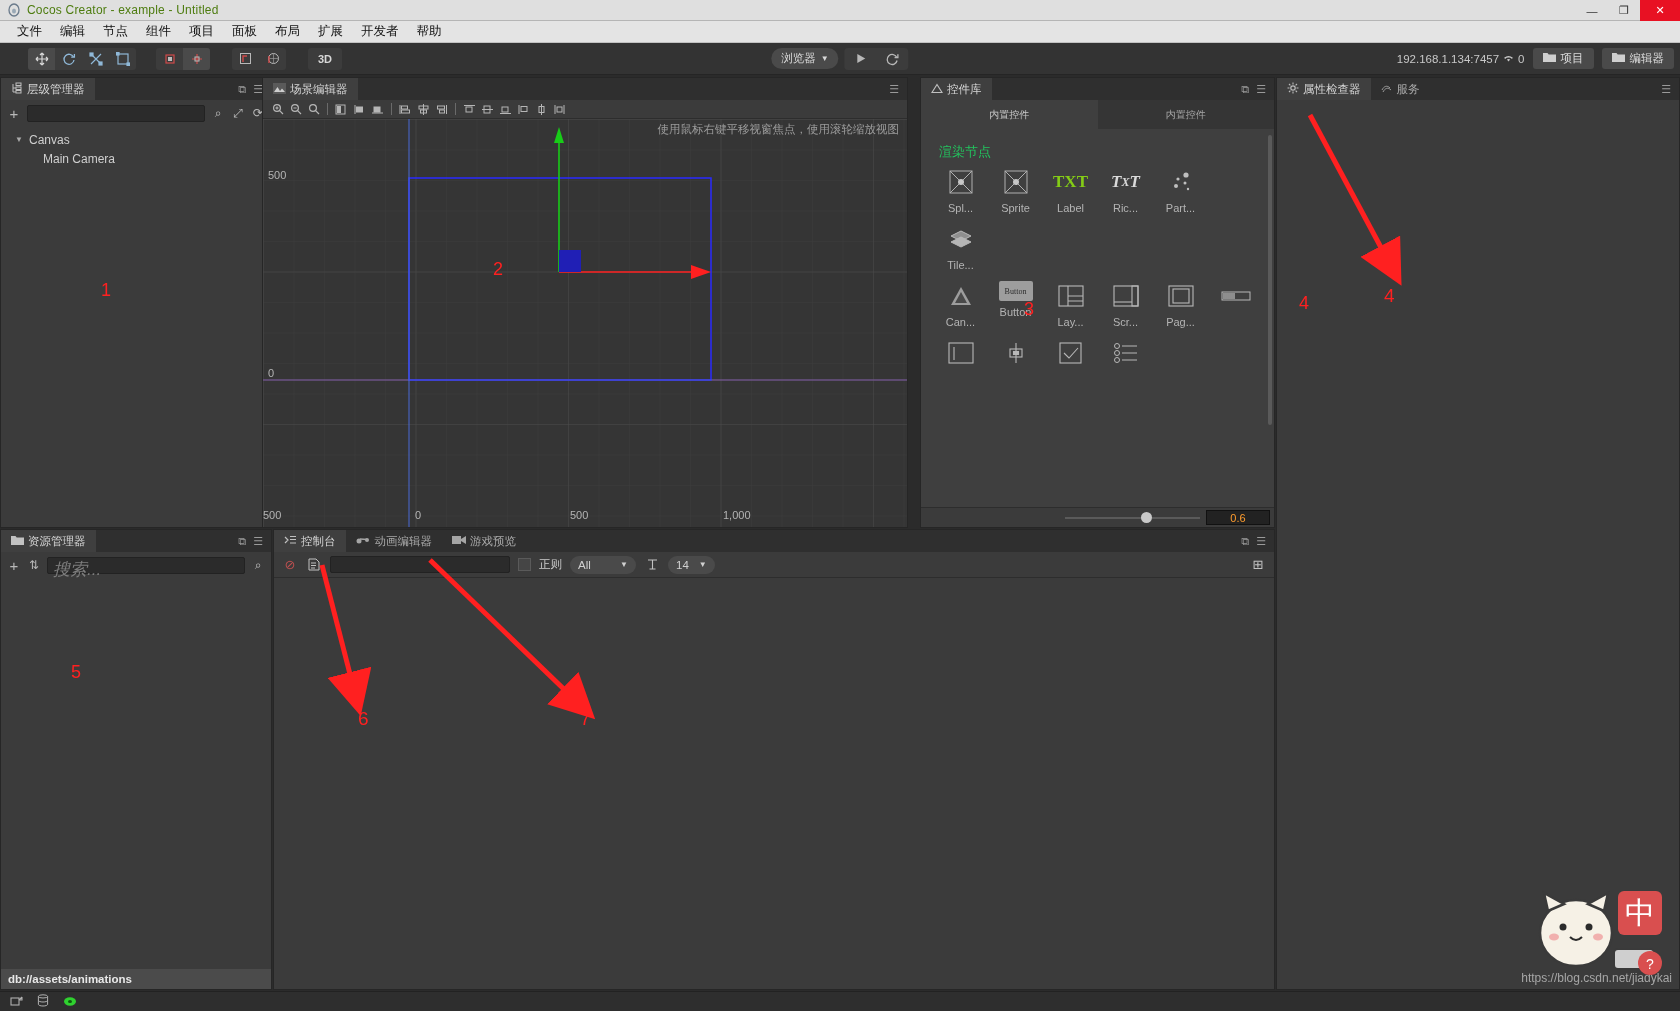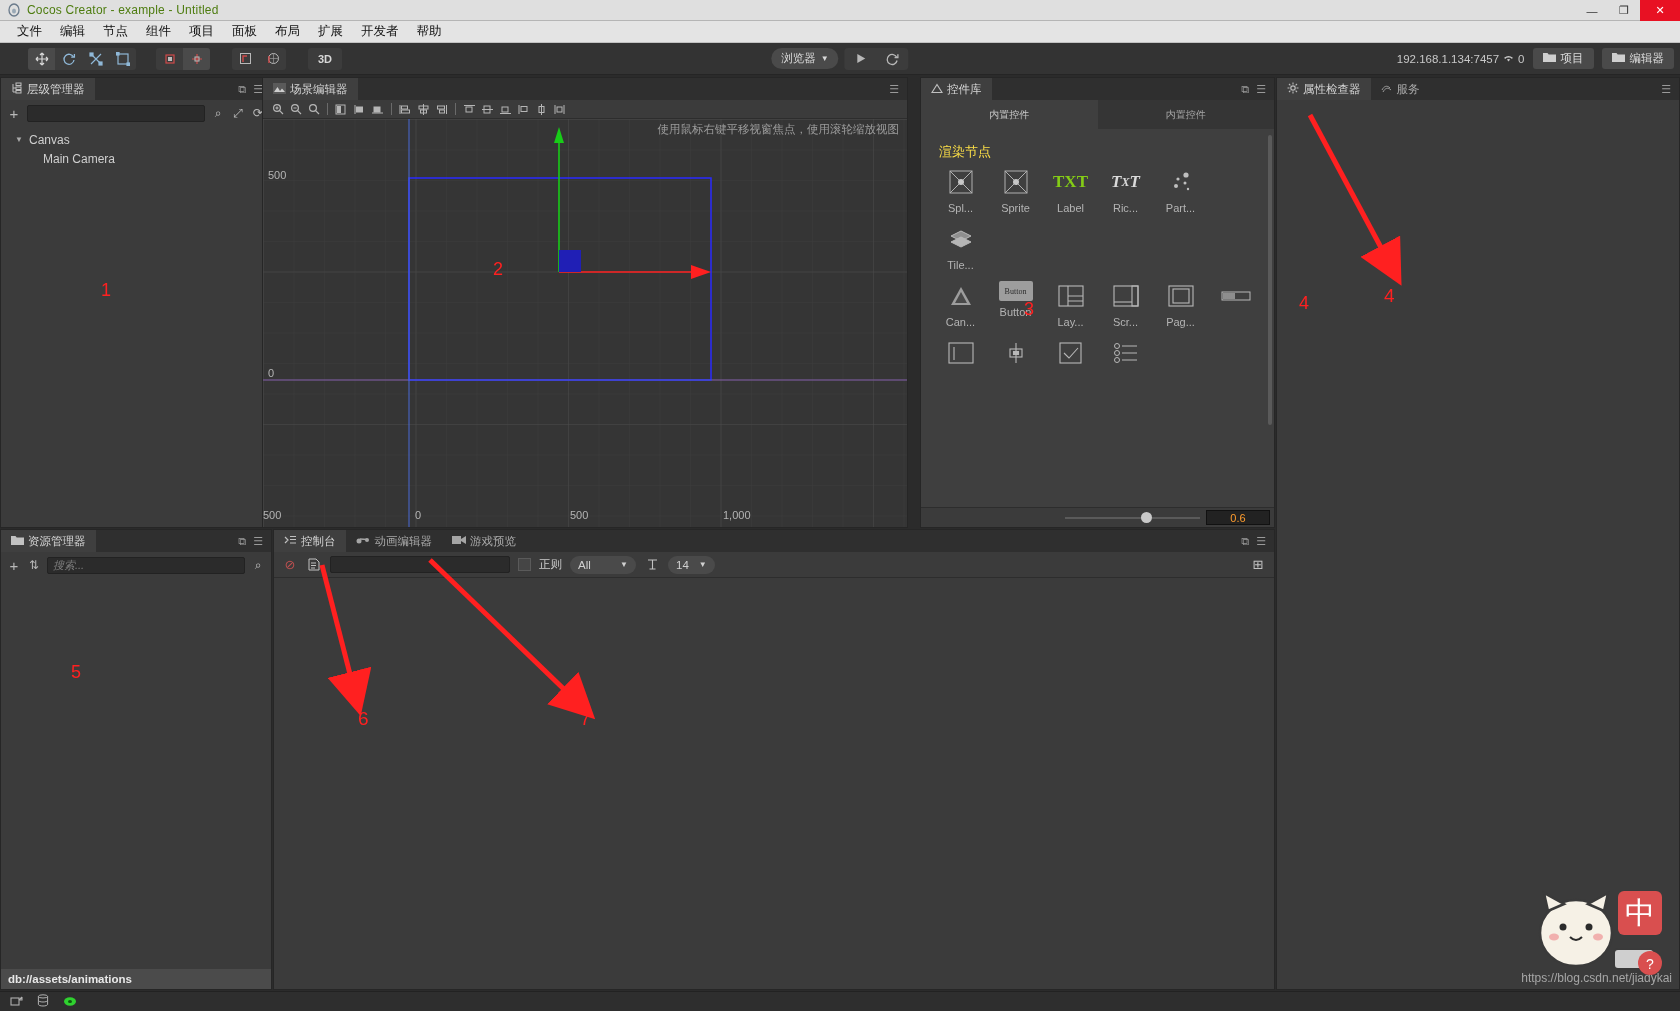--- a/index.html
+++ b/index.html
@@ -52,21 +52,21 @@
     color:#a8a8a8; background:#2f2f2f; }
   .ptab.active { background:#3f3f3f; color:#d5d5d5; }
   .ptab-icons { position:absolute; right:4px; top:0; height:22px; display:flex;
     align-items:center; gap:7px; color:#9a9a9a; font-size:11px; padding-right:4px;}
   .pbody { position:absolute; top:22px; left:0; right:0; bottom:0; background:#3b3b3b; }
 
   
   .searchrow { height:26px; display:flex; align-items:center; gap:6px; padding:0 6px;
     background:#3b3b3b; }
   .sinput { flex:1; height:17px; background:#2b2b2b; border:1px solid #222;
-    border-radius:2px; color:#8a8a8a; font-size:11px; font-style:italic;
+    border-radius:2px; color:#8a8a8a; font-size:17px; font-style:italic;
     padding:0 5px; display:flex; align-items:flex-start;}
   .sic { color:#b9b9b9; font-size:12px; width:14px; text-align:center;}
 
   
   .tree { padding:4px 0 0 0; font-size:12px; color:#cfcfcf; }
   .trow { height:19px; display:flex; align-items:center; gap:4px; padding-left:14px;}
   .tw { color:#a9a9a9; font-size:8px; width:10px; }
   .tlabel { font-size:12px; }
 
   
@@ -76,21 +76,21 @@
     justify-content:center; }
   .sep { width:1px; height:12px; background:#6a6a6a; margin:0 4px;}
   .viewport { position:absolute; top:41px; left:0; right:0; bottom:0;
     background:#353535; overflow:hidden; }
 
   
   .wl-tabs { height:29px; display:flex; }
   .wl-tab { flex:1; display:flex; align-items:center; justify-content:center;
     font-size:10px; color:#c9c9c9; background:#3f3f3f; }
   .wl-tab.off { background:#353535; color:#a5a5a5;}
-  .wl-section { font-size:13px; color:#fde047; padding:14px 0 6px 18px; }
+  .wl-section { font-size:13px; color:#22c55e; padding:14px 0 6px 18px; }
   .wl-grid { display:flex; flex-wrap:wrap; padding-left:12px; }
   .wl-item { width:55px; display:flex; flex-direction:column; align-items:center;
     gap:5px; margin-bottom:10px;}
   .wl-icobox { width:30px; height:30px; display:flex; align-items:center;
     justify-content:center; color:#c6c6c6;}
   .wl-cap { font-size:11px; color:#b4b4b4; }
   .wl-slider { position:absolute; bottom:0; left:0; right:0; height:20px;
     background:#3b3b3b; border-top:1px solid #2d2d2d; display:flex;
     align-items:center; padding:0 4px; gap:6px;}
   .wl-track { flex:1; height:2px; background:#5a5a5a; position:relative;

